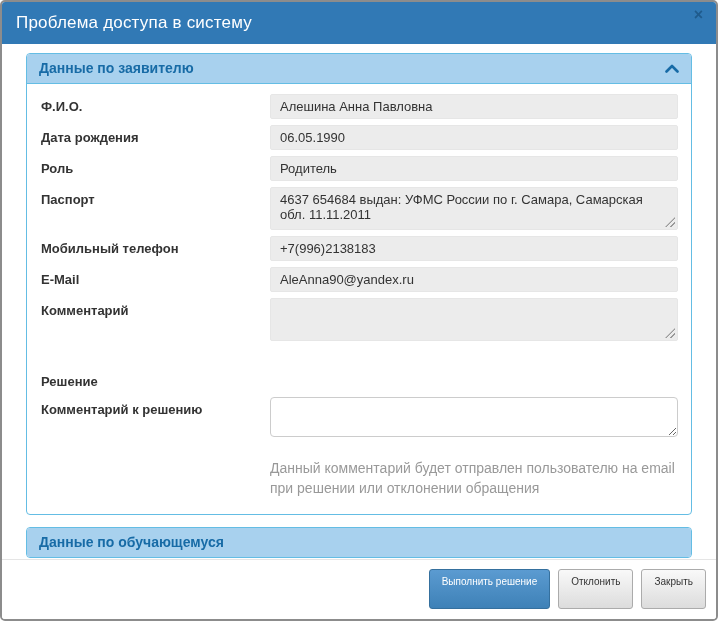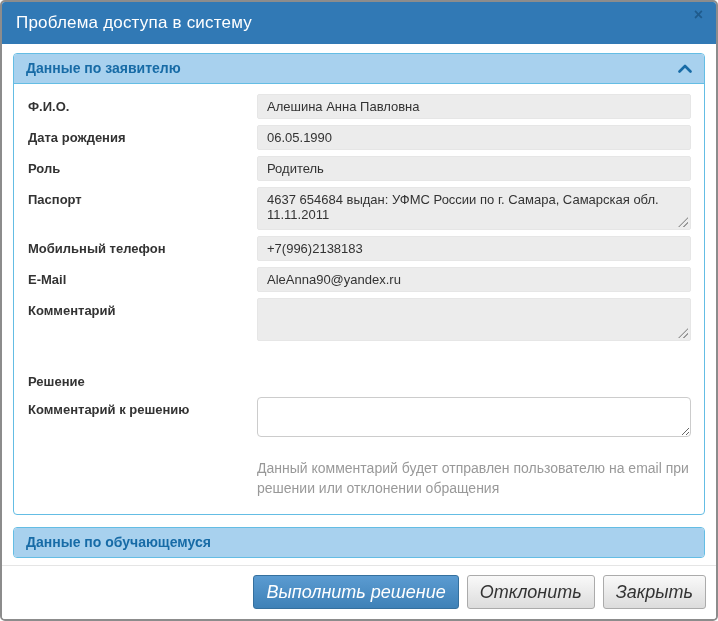--- a/index.html
+++ b/index.html
@@ -23,21 +23,21 @@
     display: flex; align-items: center;
     padding: 8px 14px;
     position: relative;
   }
   .dialog-title { color: #fff; font-size: 17px; font-weight: normal; letter-spacing: .2px; }
   .close-btn {
     position: absolute; right: 13px; top: 5px;
     color: #1d5686; font-size: 16px; font-weight: bold;
     line-height: 16px; cursor: pointer; opacity: .85;
   }
-  .dialog-body { flex: 1; padding: 9px 11px 0; overflow: hidden; }
+  .dialog-body { flex: 1; padding: 9px 24px 0; overflow: hidden; }
   .panel { border: 1px solid #64bde4; border-radius: 4px; background: #fff; }
   .panel-header {
     background: #a8d1ee;
     color: #176ba6;
     font-weight: bold; font-size: 14px;
     padding: 6px 12px 7px;
     display: flex; justify-content: space-between; align-items: center;
     border-radius: 3px 3px 0 0;
     cursor: pointer;
   }
@@ -85,26 +85,25 @@
   .panel-student { margin-top: 12px; }
   .dialog-footer {
     flex: none;
     border-top: 1px solid #e5e5e5;
     padding: 9px 10px 10px;
     display: flex; justify-content: flex-end; gap: 8px;
     background: #fff;
   }
   .btn {
     font-family: "Liberation Sans", sans-serif;
-    font-size: 18px;
-    padding: 5px 12px 4px;
+    font-size: 10px;
+    padding: 5px 12px 20px;
     border-radius: 3px;
     cursor: pointer;
     line-height: 1.3;
-    font-style: italic;
   }
   .btn-primary {
     background: linear-gradient(#5b9bd1, #3e81b7);
     border: 1px solid #35709e;
     color: #fff;
   }
   .btn-default {
     background: linear-gradient(#f9f9f9, #dcdcdc);
     border: 1px solid #ababab;
     color: #333;

